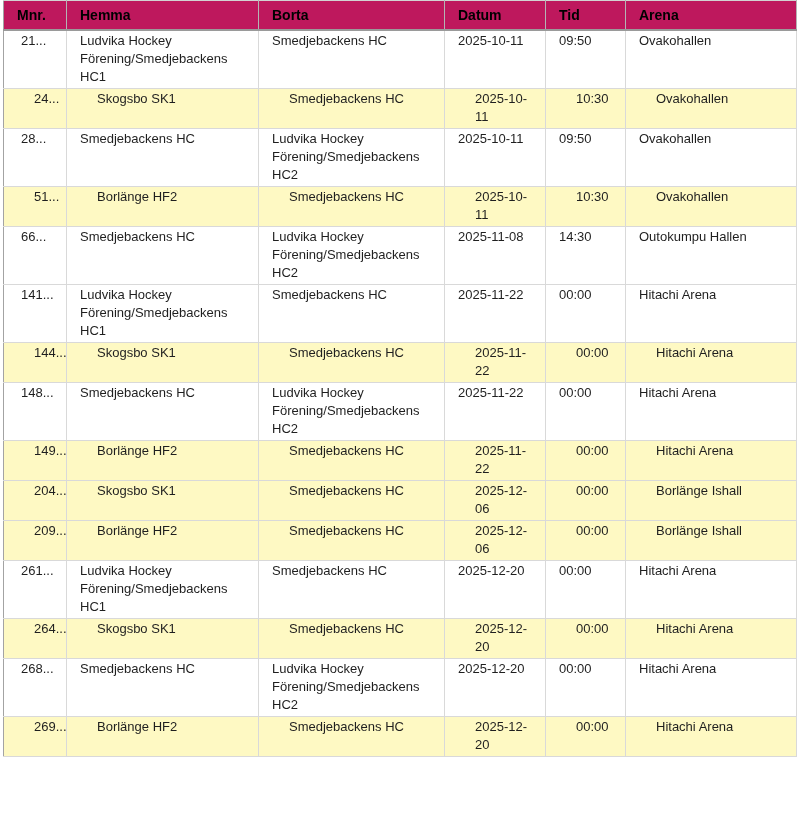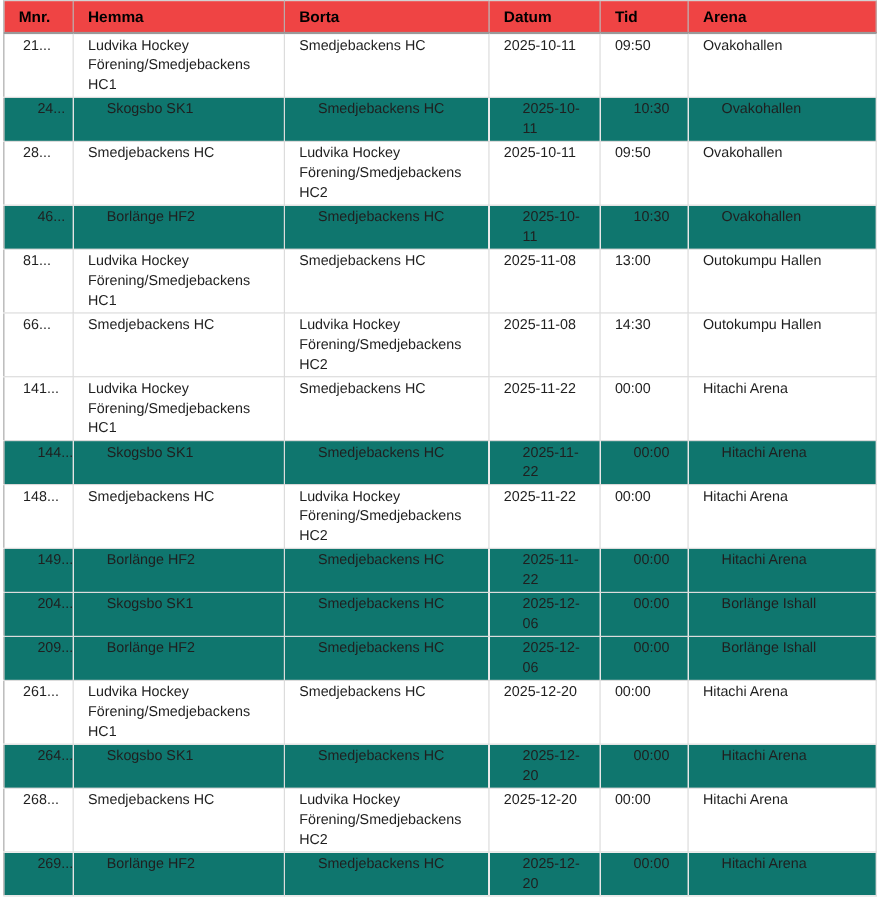--- a/index.html
+++ b/index.html
@@ -24,38 +24,38 @@
   table.grid th {
     font-size: 14px;
     font-weight: bold;
     color: #000000;
     text-align: left;
     vertical-align: middle;
     padding: 4px 4px 4px 13px;
     border-right: 1px solid #b4b4b4;
     border-bottom: 2px solid #9a9a9a;
     white-space: nowrap;
-    background: #ef4444;
+    background: #be185d;
     height: 20px;
     box-sizing: content-box;
   }
   table.grid td {
     font-size: 13px;
     line-height: 18px;
     color: #1f1f1f;
     text-align: left;
     vertical-align: top;
     padding: 1px 14px 2px 13px;
     border-right: 1px solid #d9d9d9;
     border-bottom: 1px solid #d9d9d9;
     background: #ffffff;
     overflow: hidden;
   }
   table.grid td.c-mnr { padding-left: 17px; }
-  table.grid tr.alt td { background: #0f766e; padding-left: 30px; }
+  table.grid tr.alt td { background: #fef9c3; padding-left: 30px; }
   
   .nb { white-space: nowrap; }
 </style>
 </head>
 <body>
 
 <table class="grid">
   <colgroup>
     <col style="width:63px">
     <col style="width:192px">
@@ -93,34 +93,26 @@
   </tr>
       <tr>
     <td class="c-mnr">28...</td>
     <td class="c-hemma"><span class="nb">Smedjebackens</span> <span class="nb">HC</span></td>
     <td class="c-borta"><span class="nb">Ludvika</span> <span class="nb">Hockey</span> <span class="nb">Förening/Smedjebackens</span> <span class="nb">HC2</span></td>
     <td class="c-datum">2025-10-11</td>
     <td class="c-tid">09:50</td>
     <td class="c-arena">Ovakohallen</td>
   </tr>
       <tr class="alt">
-    <td class="c-mnr">46...</td>
+    <td class="c-mnr">51...</td>
     <td class="c-hemma"><span class="nb">Borlänge</span> <span class="nb">HF2</span></td>
     <td class="c-borta"><span class="nb">Smedjebackens</span> <span class="nb">HC</span></td>
     <td class="c-datum">2025-10-11</td>
     <td class="c-tid">10:30</td>
     <td class="c-arena">Ovakohallen</td>
-  </tr>
-      <tr>
-    <td class="c-mnr">81...</td>
-    <td class="c-hemma"><span class="nb">Ludvika</span> <span class="nb">Hockey</span> <span class="nb">Förening/Smedjebackens</span> <span class="nb">HC1</span></td>
-    <td class="c-borta"><span class="nb">Smedjebackens</span> <span class="nb">HC</span></td>
-    <td class="c-datum">2025-11-08</td>
-    <td class="c-tid">13:00</td>
-    <td class="c-arena">Outokumpu Hallen</td>
   </tr>
       <tr>
     <td class="c-mnr">66...</td>
     <td class="c-hemma"><span class="nb">Smedjebackens</span> <span class="nb">HC</span></td>
     <td class="c-borta"><span class="nb">Ludvika</span> <span class="nb">Hockey</span> <span class="nb">Förening/Smedjebackens</span> <span class="nb">HC2</span></td>
     <td class="c-datum">2025-11-08</td>
     <td class="c-tid">14:30</td>
     <td class="c-arena">Outokumpu Hallen</td>
   </tr>
       <tr>

